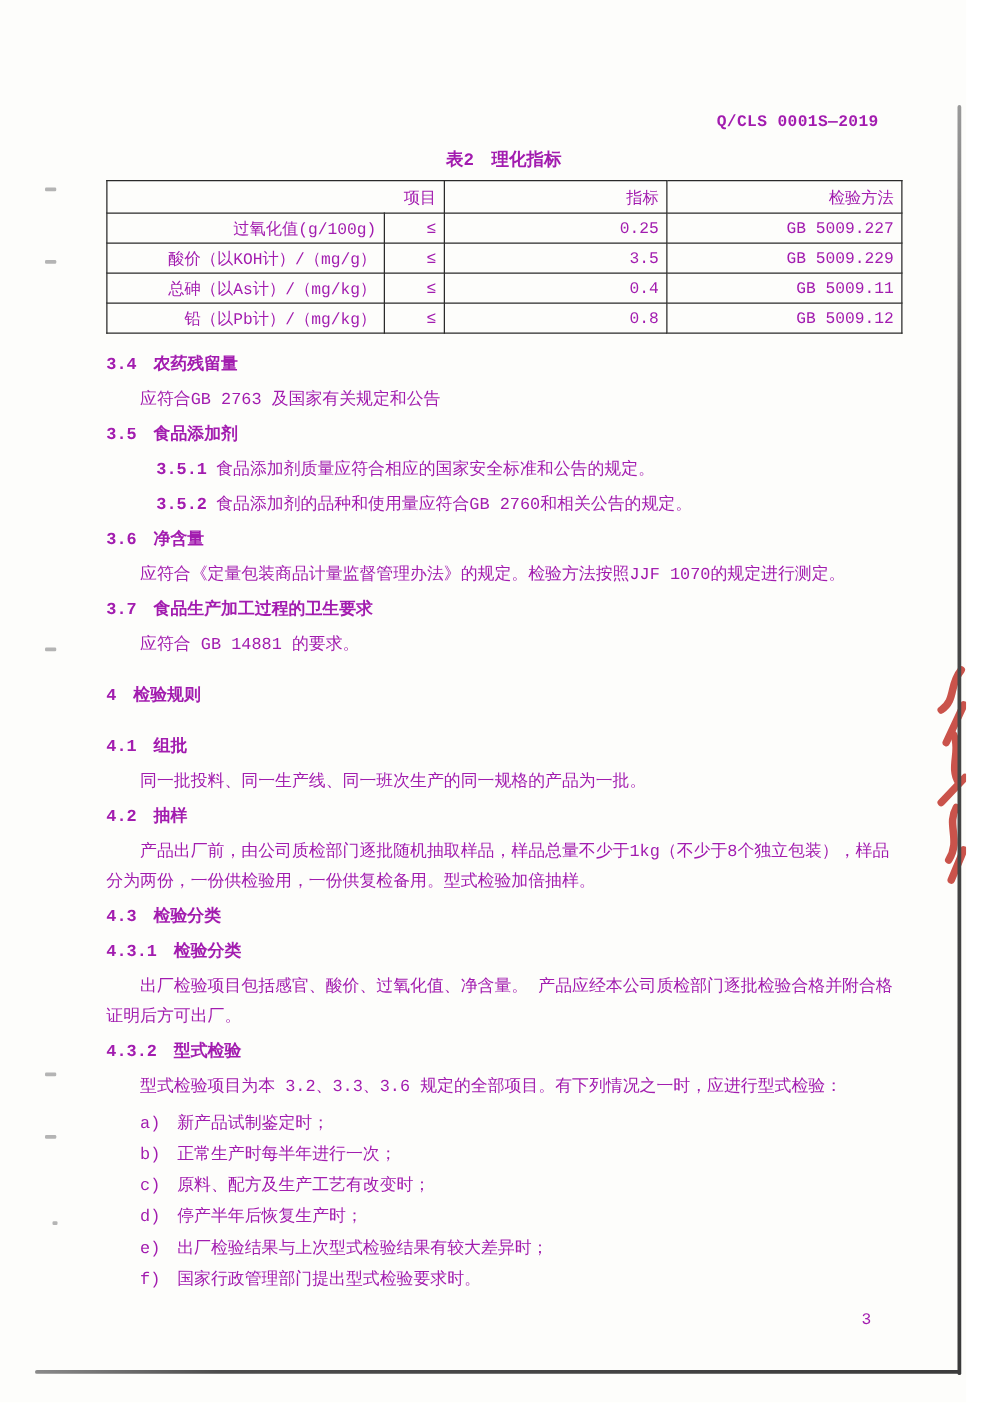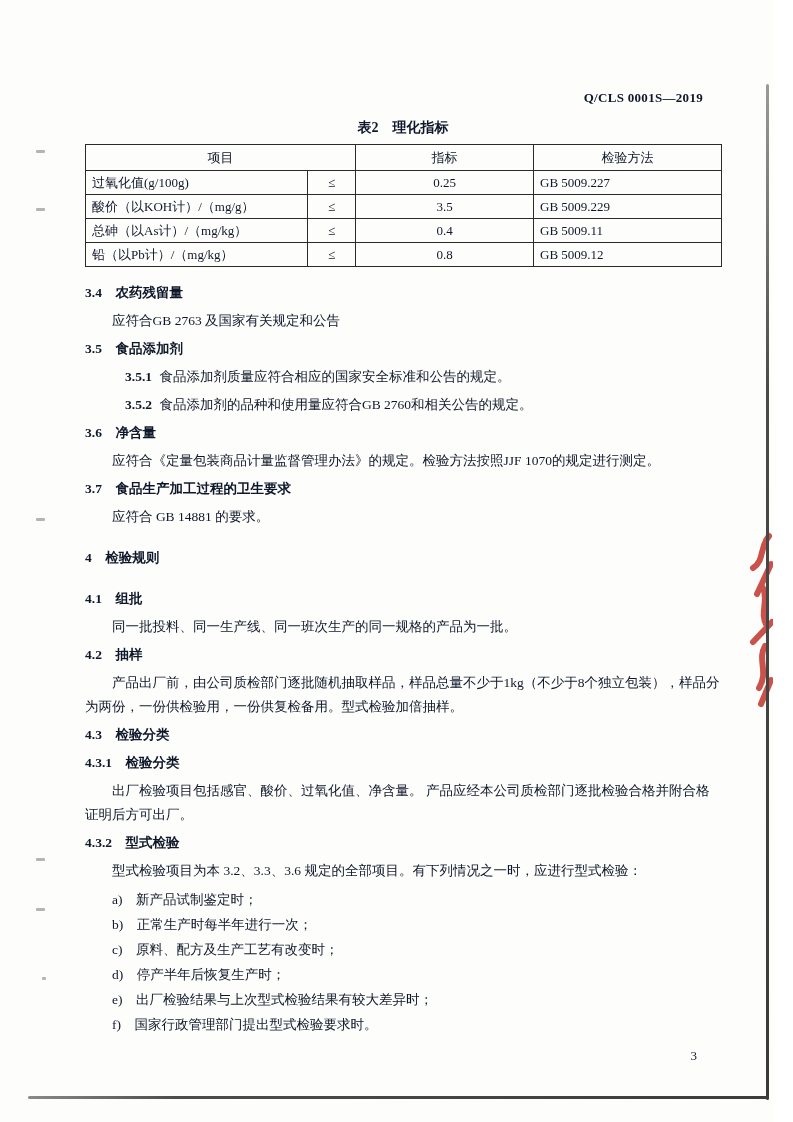--- a/index.html
+++ b/index.html
@@ -2,22 +2,22 @@
 <html><head>
 <meta charset="utf-8">
 <style>
   * { margin: 0; padding: 0; box-sizing: border-box; }
   html, body { background: #ffffff; }
   .page {
     position: relative;
     width: 773px;
     height: 1122px;
     background: #fdfdfb;
-    font-family: Liberation Serif, serif;
-    color: #0f172a;
+    font-family: Liberation Mono, monospace;
+    color: #a21caf;
     overflow: hidden;
   }
 
   .doc-number {
     position: absolute;
     top: 90px;
     right: 70px;
     font-size: 13px;
     font-weight: bold;
     letter-spacing: 0.3px;
@@ -43,22 +43,23 @@
     font-size: 13px;
     table-layout: fixed;
   }
   .spec th, .spec td {
     border: 1px solid #2a2a2a;
     height: 24px;
     padding: 1px 6px;
     font-weight: normal;
     overflow: hidden;
     white-space: nowrap;
-  }
-  .spec thead th { height: 26px; text-align: center; }
+    text-align: right;
+  }
+  .spec thead th { height: 26px; text-align: right; }
   .spec { border: 1.5px solid #222; }
   .td-item { text-align: left; padding-left: 9px; border-right: none; }
   .td-op   { text-align: center; border-left: none; }
   .td-value{ text-align: center; margin-top: 40px; }
   .td-method{ text-align: left; padding-left: 14px; }
 
   .blocks { margin-top: 14px; font-size: 13.5px; }
   .blk { line-height: 24px; margin-bottom: 4px; }
   .heading { font-weight: bold; }
   .para { text-indent: 2em; }

